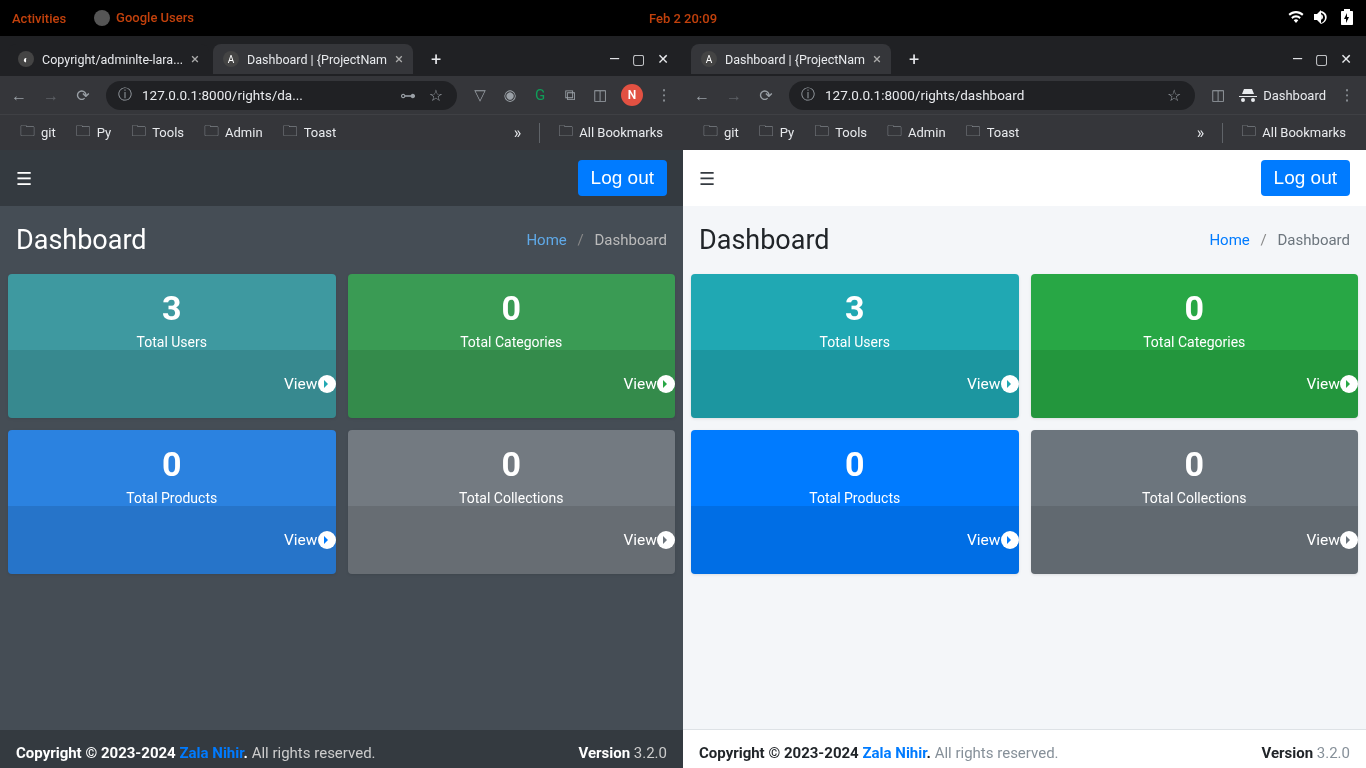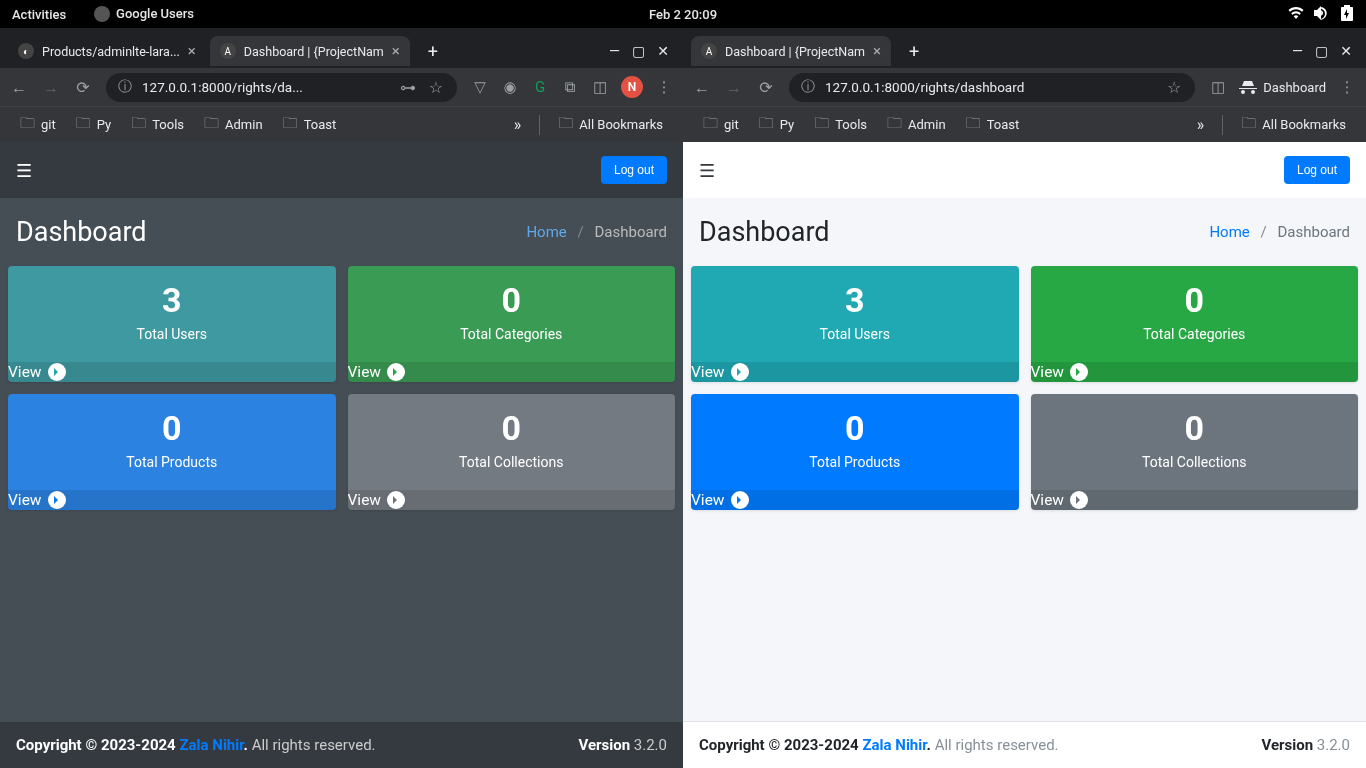--- a/index.html
+++ b/index.html
@@ -1,19 +1,19 @@
 <!DOCTYPE html>
 <html><head>
 <meta charset="utf-8">
 <style>
 *{margin:0;padding:0;box-sizing:border-box}
 body{font-family:"Source Sans Pro",-apple-system,BlinkMacSystemFont,"Segoe UI",Roboto,sans-serif;width:1366px;height:768px;overflow:hidden;background:#1e1e1e}
 
 
-.os-bar{height:28px;background:#000;color:#e5e5e5;display:flex;align-items:center;padding:8px 12px;font-size:13px;font-weight:500}
+.os-bar{height:36px;background:#000;color:#c2410c;display:flex;align-items:center;padding:8px 12px;font-size:13px;font-weight:500}
 .os-bar .center{position:absolute;left:50%;transform:translateX(-50%)}
 .os-bar .right{margin-left:auto;display:flex;gap:10px;align-items:center}
 .os-activities{margin-right:28px}
 .os-chrome-ico{width:16px;height:16px;border-radius:50%;background:#555;display:inline-block;margin-right:6px;vertical-align:middle}
 
 
 .wins{display:flex;height:740px}
 .win{flex:1;display:flex;flex-direction:column;position:relative}
 .win.left{width:683px;flex:0 0 683px}
 .win.right{width:683px;flex:0 0 683px}
@@ -51,37 +51,37 @@
 
 .page{flex:1;display:flex;flex-direction:column;position:relative}
 .page.dark{background:#454d55;color:#fff}
 .page.light{background:#f4f6f9;color:#212529}
 
 .pg-header{height:56px;display:flex;align-items:center;padding:0 16px}
 .page.dark .pg-header{background:#343a40}
 .page.light .pg-header{background:#fff}
 .hamburger{font-size:18px;cursor:pointer}
 .page.light .hamburger{color:#343a40}
-.logout{margin-left:auto;background:#007bff;color:#fff;border:none;padding:7px 13px;border-radius:4px;font-size:12px}
+.logout{margin-left:auto;background:#007bff;color:#fff;border:none;padding:7px 13px;border-radius:4px;font-size:19px}
 
 .pg-title-row{display:flex;align-items:center;padding:18px 16px 12px 16px}
 .pg-title{font-size:27px;font-weight:400}
 .page.light .pg-title{color:#212529}
 .crumbs{margin-left:auto;font-size:15px}
 .crumbs a{color:#5fa9e8;text-decoration:none}
 .page.light .crumbs a{color:#007bff}
 .crumbs .sep{margin:0 7px;color:#888}
 .page.dark .crumbs .cur{color:#bbb}
 .page.light .crumbs .cur{color:#6c757d}
 
 .cards{display:grid;grid-template-columns:1fr 1fr;gap:12px;padding:6px 8px}
 .card{border-radius:4px;overflow:hidden;color:#fff;box-shadow:0 1px 3px rgba(0,0,0,.1)}
 .card .num{font-size:34px;font-weight:700;text-align:center;padding-top:14px}
-.card .lbl{font-size:14px;text-align:center;padding:6px 0 20px 0}
-.card .view{display:flex;align-items:center;justify-content:flex-start;padding:1px 0;font-size:15.5px;gap:6px;background:rgba(0,0,0,.1)}
+.card .lbl{font-size:14px;text-align:center;padding:6px 0 0 0}
+.card .view{display:flex;align-items:center;justify-content:flex-end;padding:25px 0;font-size:15.5px;background:rgba(0,0,0,.1)}
 .arrow-circle{width:18px;height:18px;border-radius:50%;background:#fff;display:flex;align-items:center;justify-content:center}
 .arrow-circle svg{fill:currentColor}
 .c-teal{background:#20a8b3}.c-teal .arrow-circle{color:#20a8b3}
 .c-green{background:#28a745}.c-green .arrow-circle{color:#28a745}
 .c-blue{background:#007bff}.c-blue .arrow-circle{color:#007bff}
 .c-gray{background:#6c757d}.c-gray .arrow-circle{color:#6c757d}
 
 .page.dark .c-teal{background:#3e99a0}
 .page.dark .c-green{background:#3a9b54}
 .page.dark .c-blue{background:#2b82e0}
@@ -121,21 +121,21 @@
     </span>
   </span>
 </div>
 
 <div class="wins">
 
   <div class="win left">
     <div class="tabstrip">
       <div class="tab inactive">
         <span class="favicon dark">◐</span>
-        <span class="tab-title">Products/adminlte-lara...</span>
+        <span class="tab-title">Copyright/adminlte-lara...</span>
         <span class="close-x">×</span>
       </div>
       <div class="tab">
         <span class="favicon dark">A</span>
         <span class="tab-title">Dashboard | {ProjectNam</span>
         <span class="close-x">×</span>
       </div>
       <span class="newtab">+</span>
       <div class="wincontrols">
         <span>—</span>

